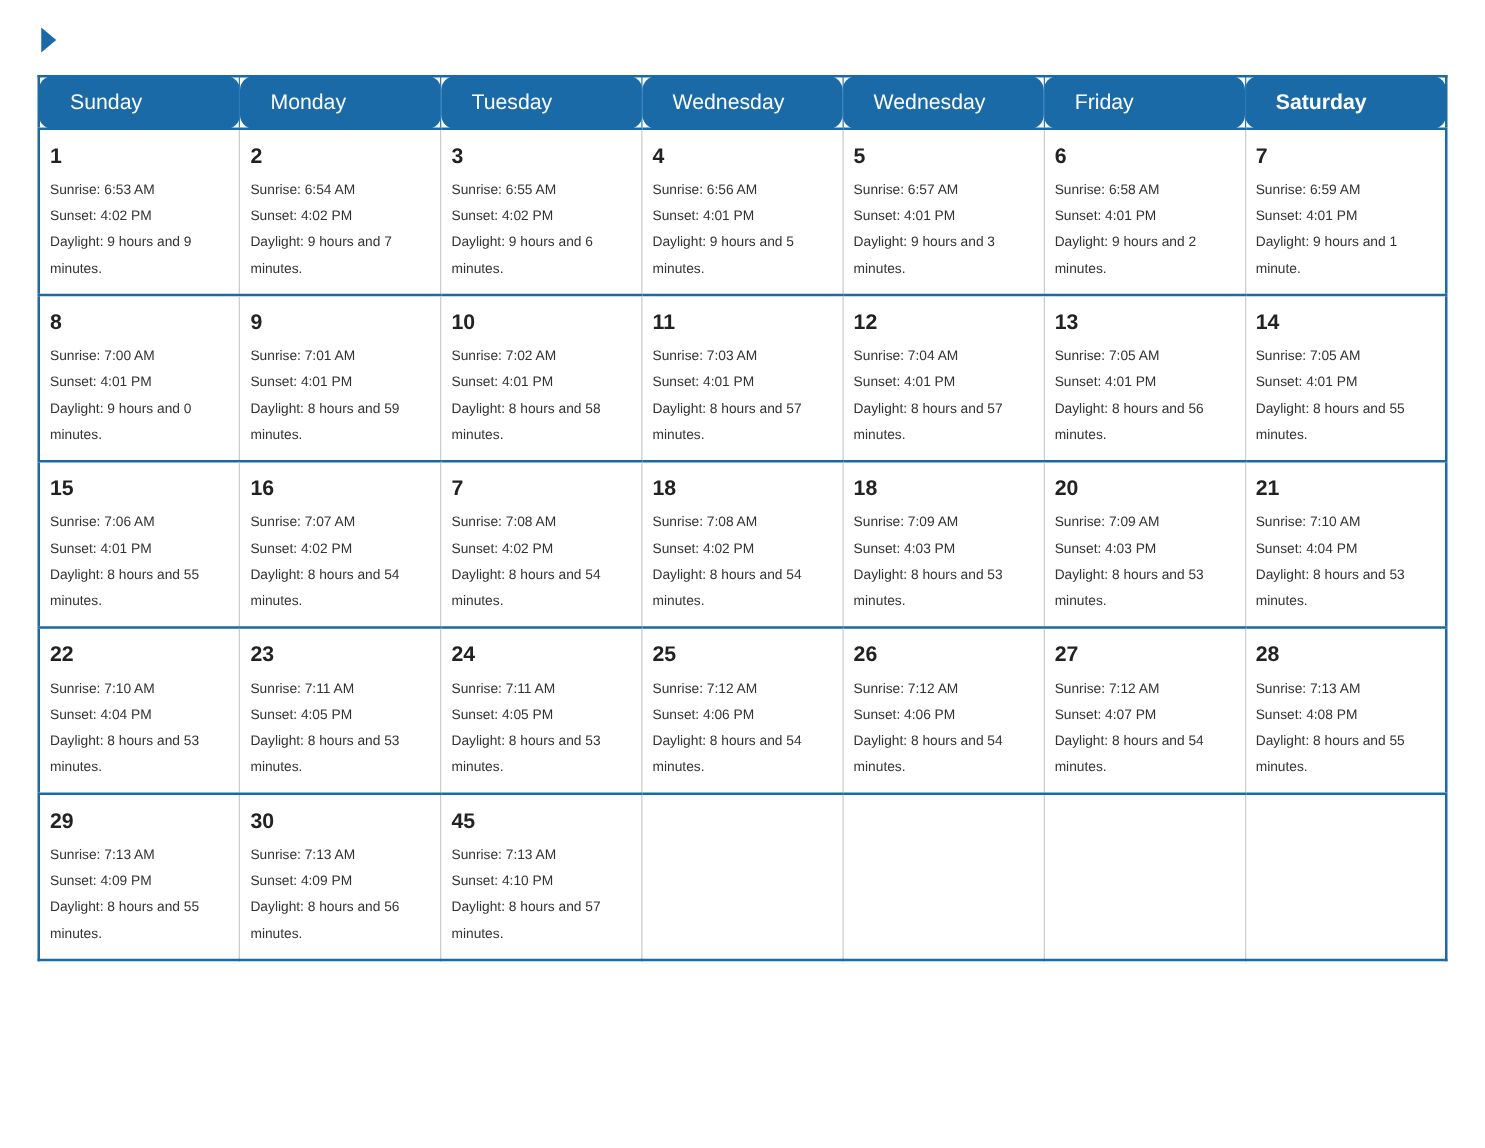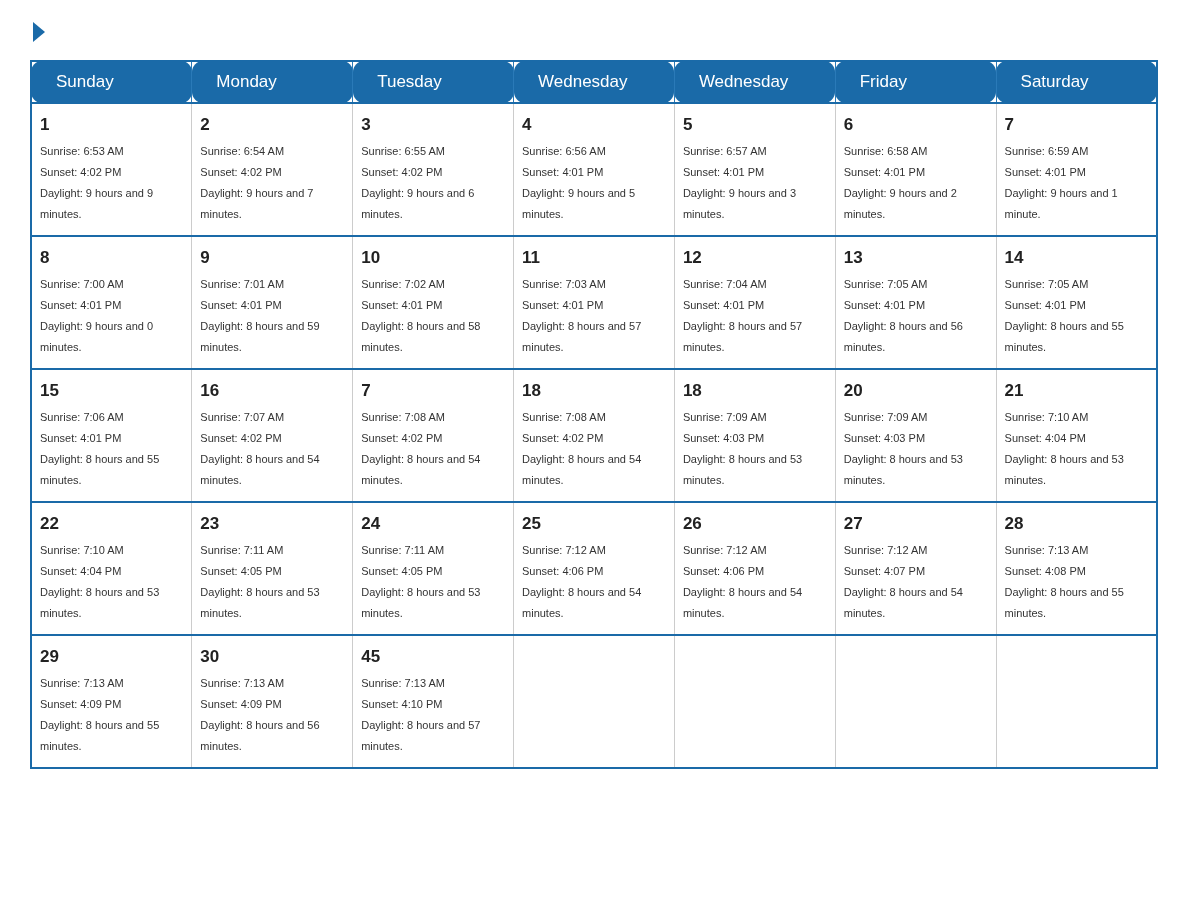--- a/index.html
+++ b/index.html
@@ -71,20 +71,21 @@
       color: #fff;
       font-size: 17px;
       font-weight: normal;
       padding: 10px 24px;
       text-align: left;
       border-right: 1px solid #2a7ab8;
       border-radius: 11px;
     }
     .calendar-table th:last-child {
       border-right: none;
+      font-weight: bold;
     }
     .calendar-table td {
       vertical-align: top;
       padding: 8px 8px 10px 8px;
       border: 1px solid #ccc;
       border-top: 2px solid #1a6aa8;
       width: 14.28%;
       font-size: 13.5px;
       line-height: 1.55;
       color: #222;

